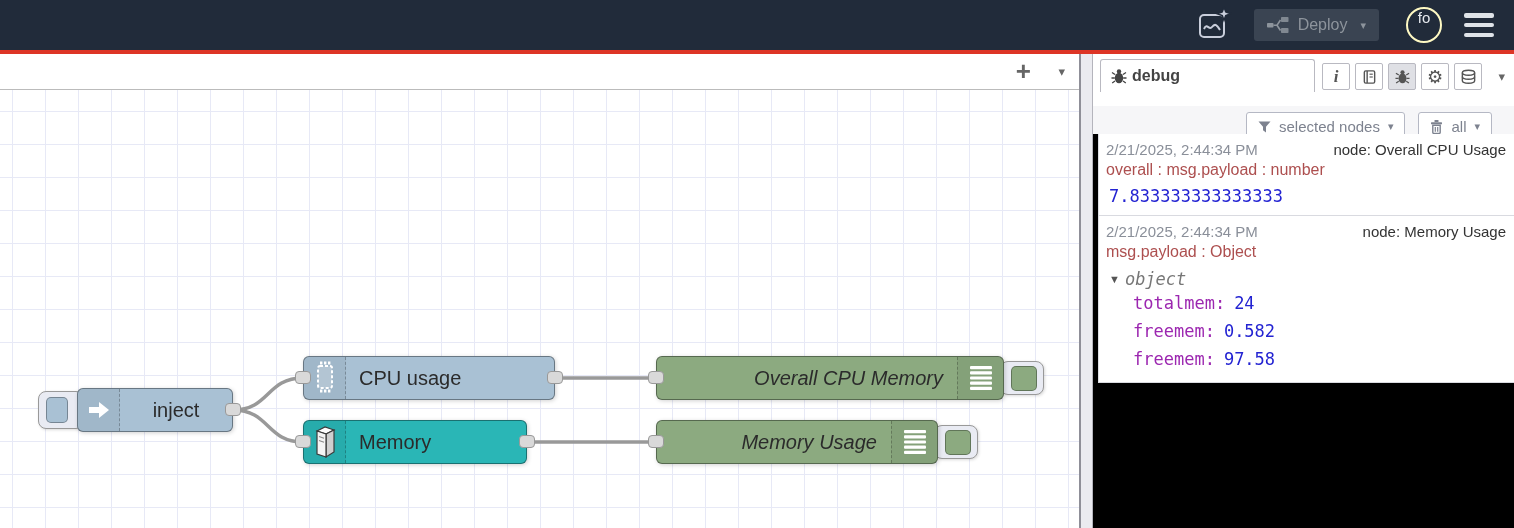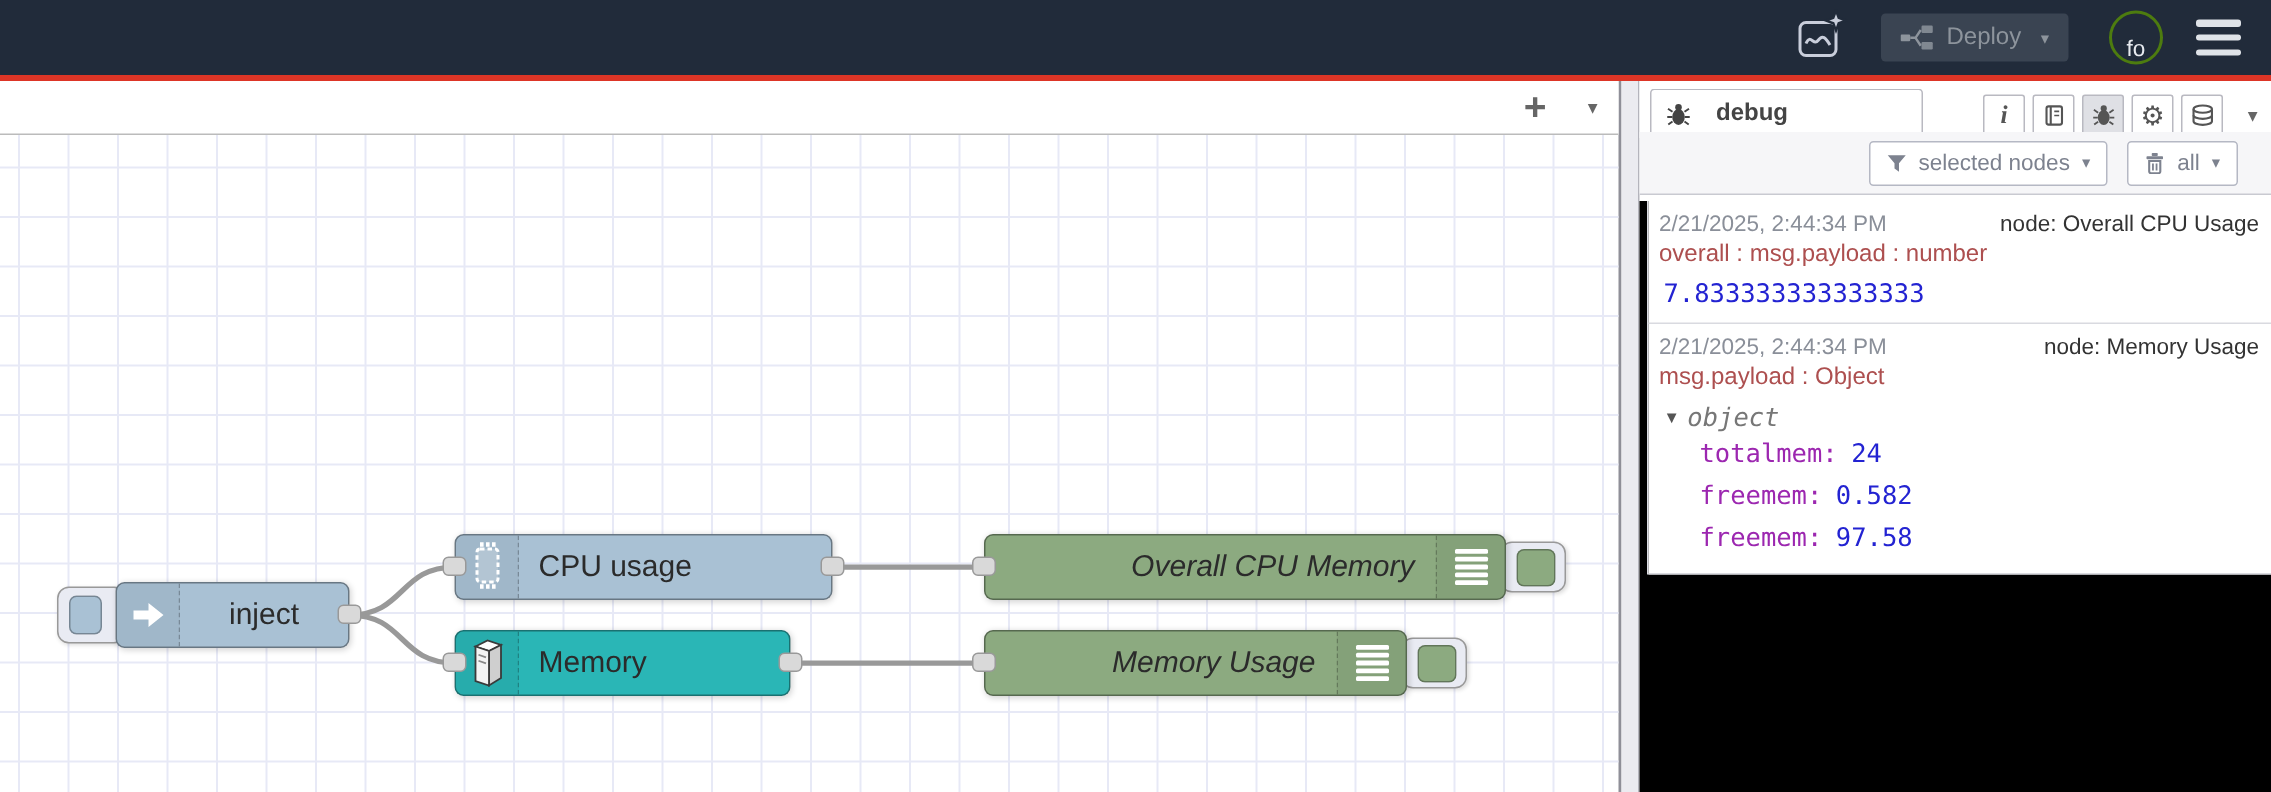--- a/index.html
+++ b/index.html
@@ -10,22 +10,22 @@
   .header { position:absolute; left:0; top:0; width:1514px; height:50px;
             background:#212b3a; display:flex; align-items:center;
             justify-content:flex-end; padding-right:20px; }
   .accent-line { position:absolute; left:0; top:50px; width:1514px; height:4px;
                  background:#dd3526; }
   .assistant-btn { width:36px; height:38px; margin-right:22px; cursor:pointer; }
   .deploy-btn { height:30px; background:#3a4452; border-radius:3px;
                 display:flex; align-items:center; gap:9px; padding:16px 13px; }
   .deploy-label { color:#8d949c; font-size:16px; }
   .deploy-caret { color:#8d949c; font-size:11px; margin-left:4px; }
-  .avatar { width:36px; height:36px; border:2px solid #4d7c0f; border-radius:50%;
-            color:#e7eaef; font-size:15px; display:flex; align-items:flex-end;
+  .avatar { width:36px; height:36px; border:2px solid #fef9c3; border-radius:50%;
+            color:#e7eaef; font-size:15px; display:flex; align-items:flex-start;
             justify-content:center; margin-left:27px; }
   .burger { width:30px; height:24px; display:flex; flex-direction:column;
             justify-content:space-between; margin-left:22px; }
   .burger span { display:block; height:4.5px; border-radius:2px; background:#dfe3e8; }
 
   
   .main { position:absolute; left:0; top:54px; right:0; bottom:0; }
   .canvas { position:absolute; left:0; top:0; bottom:0; width:1081px;
             border-right:2px solid #8f8f98; background:#fff; }
   .splitter { position:absolute; left:1081px; width:11px; top:0; bottom:0;
@@ -66,36 +66,36 @@
                border-radius:8px; z-index:1; box-shadow:1px 1px 3px rgba(0,0,0,0.15);
                cursor:pointer; }
   .btn-inner { position:absolute; border:1.5px solid rgba(0,0,0,0.3); border-radius:5px; }
 
   .lbl-inject { margin-left:42px; flex:1; text-align:center; }
   .lbl-left   { margin-left:55px; }
   .lbl-debug  { flex:1; text-align:right; margin-right:60px; font-style:italic; }
 
   
   .tabs-row { position:absolute; left:0; right:0; top:0; height:38px; background:#fff; }
-  .debug-tab { position:absolute; left:7px; top:5px; width:182px; height:33px;
+  .debug-tab { position:absolute; left:7px; top:5px; width:215px; height:33px;
                background:#fff; border:1px solid #b9b9c1; border-bottom:none;
                border-radius:3px 3px 0 0; display:flex; align-items:center;
-               gap:17px; padding-left:10px; cursor:pointer; }
+               gap:5px; padding-left:10px; cursor:pointer; }
   .debug-tab-label { font-size:16px; font-weight:bold; color:#444; }
   .tab-buttons { position:absolute; right:32px; top:9px; display:flex; gap:5px; }
   .tab-btn { width:28px; height:27px; border:1px solid #b9b9c1; background:#fff;
              color:#555; display:flex; align-items:center; justify-content:center;
              border-radius:2px; cursor:pointer; font-size:15px; }
   .tab-btn.active { background:#dfe0e5; }
   .info-glyph { font-family:"Liberation Serif", serif; font-style:italic;
                 font-weight:bold; font-size:17px; }
   .gear-glyph { font-size:18px; }
   .tabs-caret { position:absolute; right:9px; top:15px; color:#666; font-size:13px;
                 cursor:pointer; }
-  .toolbar-row { position:absolute; left:0; right:0; top:34px; height:42px;
+  .toolbar-row { position:absolute; left:0; right:0; top:52px; height:42px;
                  background:#f6f6f8; border-bottom:1px solid #c9cad1;
                  display:flex; align-items:center; justify-content:flex-end;
                  gap:13px; padding-right:22px; }
   .filter-btn { height:30px; border:1px solid #b5b8c4; background:#fff;
                 border-radius:3px; color:#7d828f; font-size:15px; display:flex;
                 align-items:center; gap:8px; padding:0 11px; cursor:pointer; }
   .filter-caret { font-size:11px; }
   .msg-area { position:absolute; left:0; right:0; top:80px; bottom:0; background:#000000; }
   .messages { margin-left:5px; border-left:1px solid #dcdde3; }
   .msg { border-bottom:1px solid #d9dae0; padding:7px 8px 9px 7px; background:#fff; }

